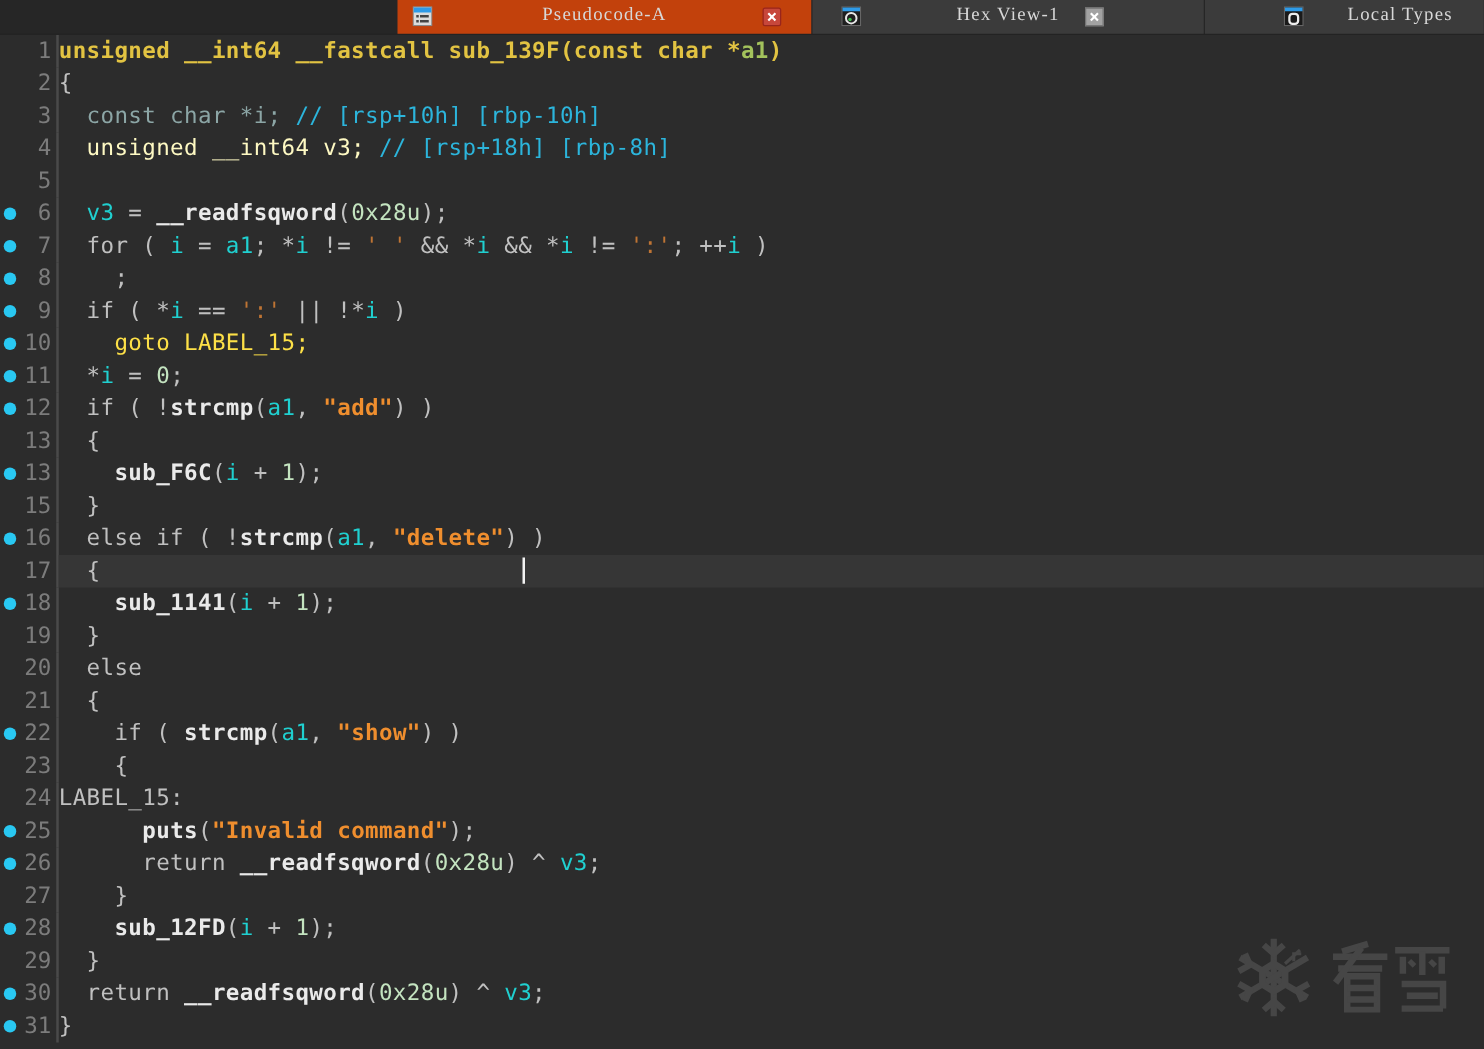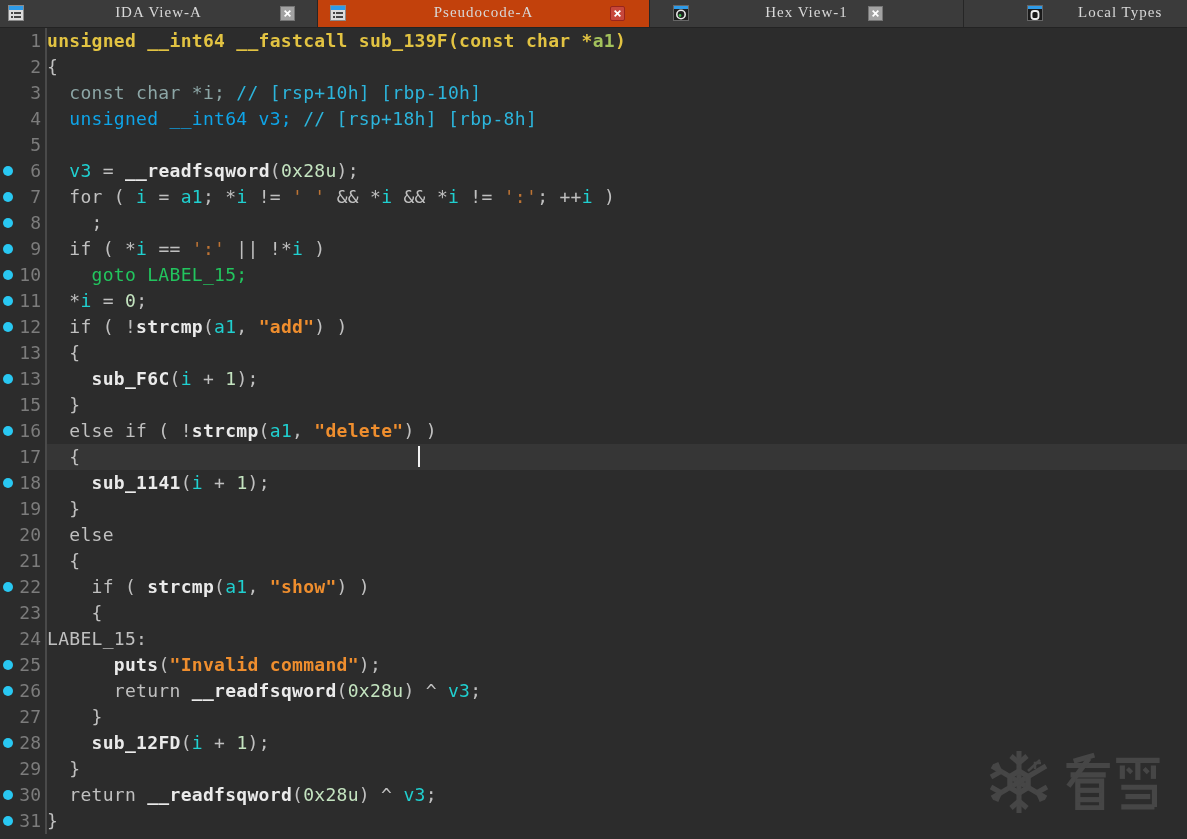--- a/index.html
+++ b/index.html
@@ -48,36 +48,20 @@
 
   
   .watermark{position:absolute;right:24px;bottom:22px;display:flex;
              align-items:center;gap:8px;pointer-events:none;}
   .watermark svg{display:block;}
 </style>
 </head>
 <body>
 
 <div class="tab-bar">
-    <div class="tab tab-0">
-      <span class="tab-icon"><svg width="16" height="16" viewBox="0 0 16 16">
-          <rect x="0.5" y="0.5" width="15" height="15" fill="#DCDCDC" stroke="#8A8A8A"></rect>
-          <rect x="1" y="1" width="14" height="4" fill="#2E9BE8"></rect>
-          <rect x="3" y="7" width="2" height="2" fill="#444"></rect>
-          <rect x="6" y="7" width="7" height="2" fill="#444"></rect>
-          <rect x="3" y="11" width="2" height="2" fill="#444"></rect>
-          <rect x="6" y="11" width="7" height="2" fill="#444"></rect>
-        </svg></span>
-      <span class="tab-label">IDA View-A</span>
-      <div class="tab-close gray">
-        <svg viewBox="0 0 15 15">
-          <path d="M4.2 4.2 L10.8 10.8 M10.8 4.2 L4.2 10.8" stroke="#FFFFFF" stroke-width="2"></path>
-        </svg>
-      </div>
-    </div>
     <div class="tab tab-1 active">
       <span class="tab-icon"><svg width="16" height="16" viewBox="0 0 16 16">
           <rect x="0.5" y="0.5" width="15" height="15" fill="#DCDCDC" stroke="#8A8A8A"></rect>
           <rect x="1" y="1" width="14" height="4" fill="#2E9BE8"></rect>
           <rect x="3" y="7" width="2" height="2" fill="#444"></rect>
           <rect x="6" y="7" width="7" height="2" fill="#444"></rect>
           <rect x="3" y="11" width="2" height="2" fill="#444"></rect>
           <rect x="6" y="11" width="7" height="2" fill="#444"></rect>
         </svg></span>
       <span class="tab-label">Pseudocode-A</span>
@@ -120,21 +104,21 @@
     <div class="row">
       <div class="gutter"><span>2</span></div>
       <div class="line-code"><span class="tk tk-default" style="color: rgb(192, 192, 192);">{</span></div>
     </div>
     <div class="row">
       <div class="gutter"><span>3</span></div>
       <div class="line-code"><span class="tk tk-decl" style="color: rgb(140, 166, 166);">  const char *i; </span><span class="tk tk-comment" style="color: rgb(44, 181, 220);">// [rsp+10h] [rbp-10h]</span></div>
     </div>
     <div class="row">
       <div class="gutter"><span>4</span></div>
-      <div class="line-code"><span class="tk tk-decl" style="color: #0ea5e9;">  unsigned __int64 v3; </span><span class="tk tk-comment" style="color: rgb(44, 181, 220);">// [rsp+18h] [rbp-8h]</span></div>
+      <div class="line-code"><span class="tk tk-decl" style="color: #fef9c3;">  unsigned __int64 v3; </span><span class="tk tk-comment" style="color: rgb(44, 181, 220);">// [rsp+18h] [rbp-8h]</span></div>
     </div>
     <div class="row">
       <div class="gutter"><span>5</span></div>
       <div class="line-code"></div>
     </div>
     <div class="row">
       <div class="gutter"><span class="bp-dot" style="background: rgb(41, 200, 242);"></span><span>6</span></div>
       <div class="line-code"><span class="tk tk-default" style="color: rgb(192, 192, 192);">  </span><span class="tk tk-var" style="color: rgb(32, 208, 208);">v3</span><span class="tk tk-default" style="color: rgb(192, 192, 192);"> = </span><span class="tk tk-func" style="color: rgb(234, 234, 234);">__readfsqword</span><span class="tk tk-default" style="color: rgb(192, 192, 192);">(</span><span class="tk tk-num" style="color: rgb(196, 228, 192);">0x28u</span><span class="tk tk-default" style="color: rgb(192, 192, 192);">);</span></div>
     </div>
     <div class="row">
@@ -144,21 +128,21 @@
     <div class="row">
       <div class="gutter"><span class="bp-dot" style="background: rgb(41, 200, 242);"></span><span>8</span></div>
       <div class="line-code"><span class="tk tk-default" style="color: rgb(192, 192, 192);">    ;</span></div>
     </div>
     <div class="row">
       <div class="gutter"><span class="bp-dot" style="background: rgb(41, 200, 242);"></span><span>9</span></div>
       <div class="line-code"><span class="tk tk-default" style="color: rgb(192, 192, 192);">  if ( *</span><span class="tk tk-var" style="color: rgb(32, 208, 208);">i</span><span class="tk tk-default" style="color: rgb(192, 192, 192);"> == </span><span class="tk tk-char" style="color: rgb(190, 116, 52);">':'</span><span class="tk tk-default" style="color: rgb(192, 192, 192);"> || !*</span><span class="tk tk-var" style="color: rgb(32, 208, 208);">i</span><span class="tk tk-default" style="color: rgb(192, 192, 192);"> )</span></div>
     </div>
     <div class="row">
       <div class="gutter"><span class="bp-dot" style="background: rgb(41, 200, 242);"></span><span>10</span></div>
-      <div class="line-code"><span class="tk tk-default" style="color: #22c55e;">    goto LABEL_15;</span></div>
+      <div class="line-code"><span class="tk tk-default" style="color: #fde047;">    goto LABEL_15;</span></div>
     </div>
     <div class="row">
       <div class="gutter"><span class="bp-dot" style="background: rgb(41, 200, 242);"></span><span>11</span></div>
       <div class="line-code"><span class="tk tk-default" style="color: rgb(192, 192, 192);">  *</span><span class="tk tk-var" style="color: rgb(32, 208, 208);">i</span><span class="tk tk-default" style="color: rgb(192, 192, 192);"> = </span><span class="tk tk-num" style="color: rgb(196, 228, 192);">0</span><span class="tk tk-default" style="color: rgb(192, 192, 192);">;</span></div>
     </div>
     <div class="row">
       <div class="gutter"><span class="bp-dot" style="background: rgb(41, 200, 242);"></span><span>12</span></div>
       <div class="line-code"><span class="tk tk-default" style="color: rgb(192, 192, 192);">  if ( !</span><span class="tk tk-func" style="color: rgb(234, 234, 234);">strcmp</span><span class="tk tk-default" style="color: rgb(192, 192, 192);">(</span><span class="tk tk-var" style="color: rgb(32, 208, 208);">a1</span><span class="tk tk-default" style="color: rgb(192, 192, 192);">, </span><span class="tk tk-string" style="color: rgb(239, 142, 46);">"add"</span><span class="tk tk-default" style="color: rgb(192, 192, 192);">) )</span></div>
     </div>
     <div class="row">

